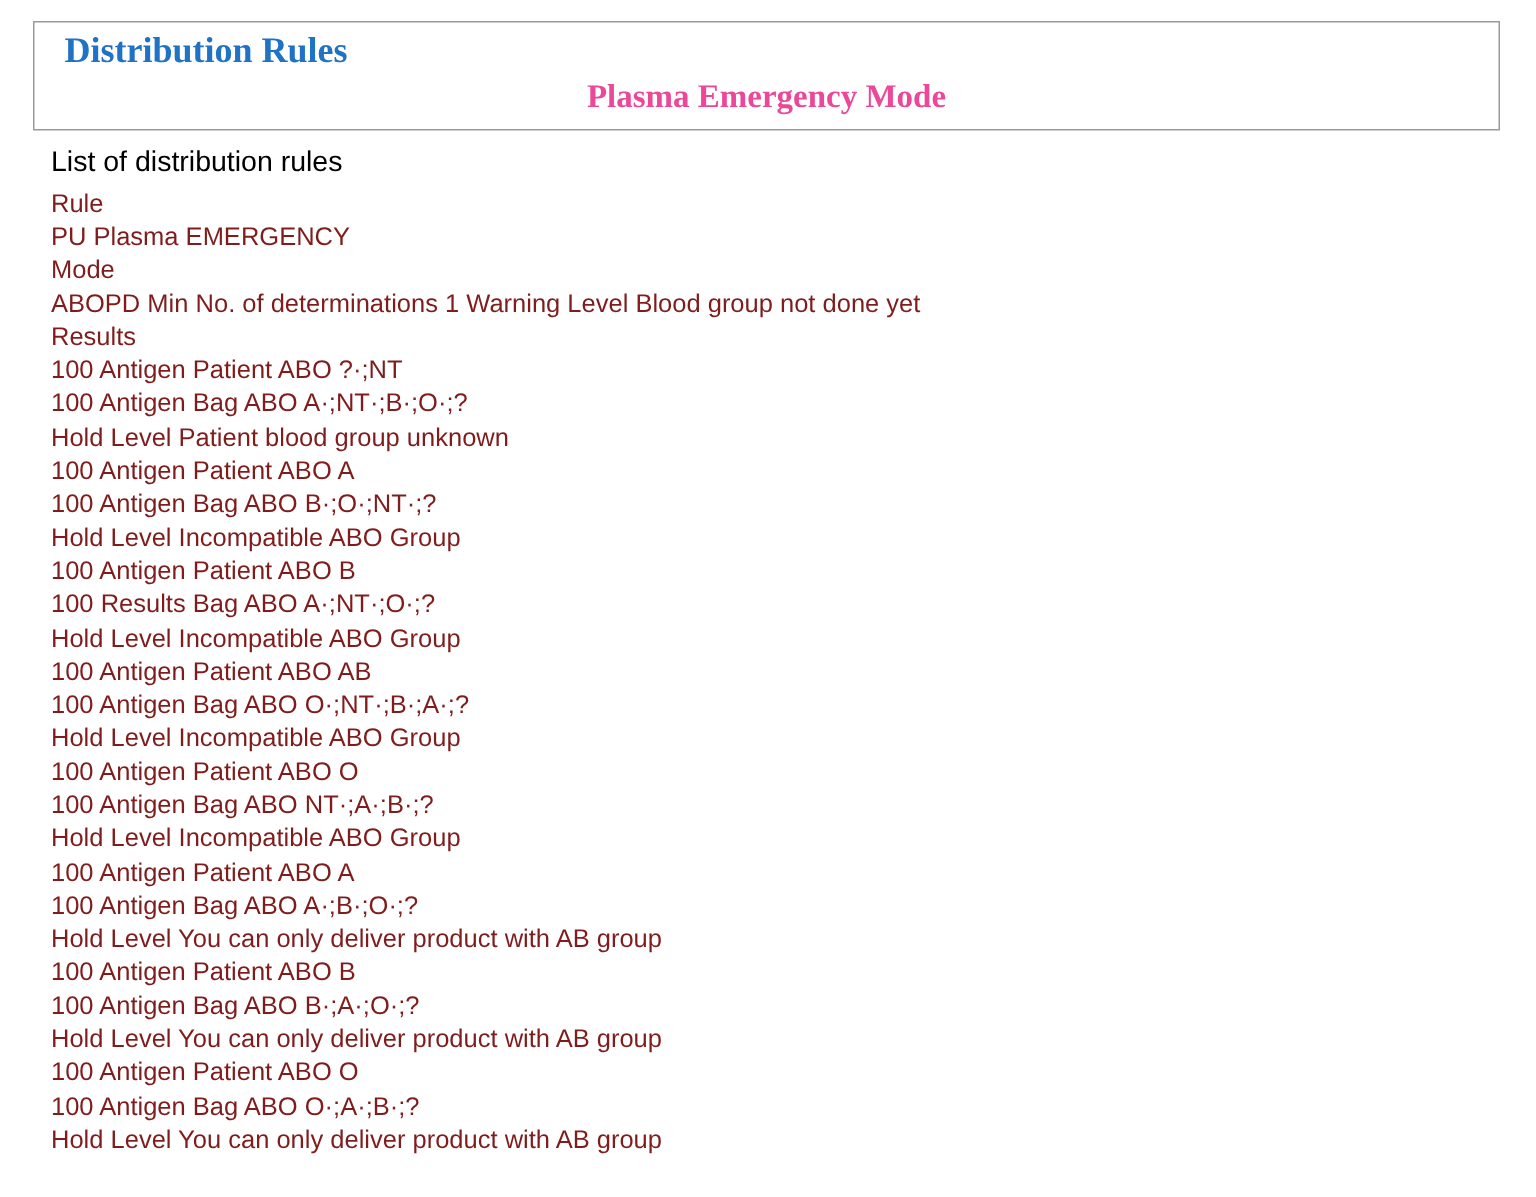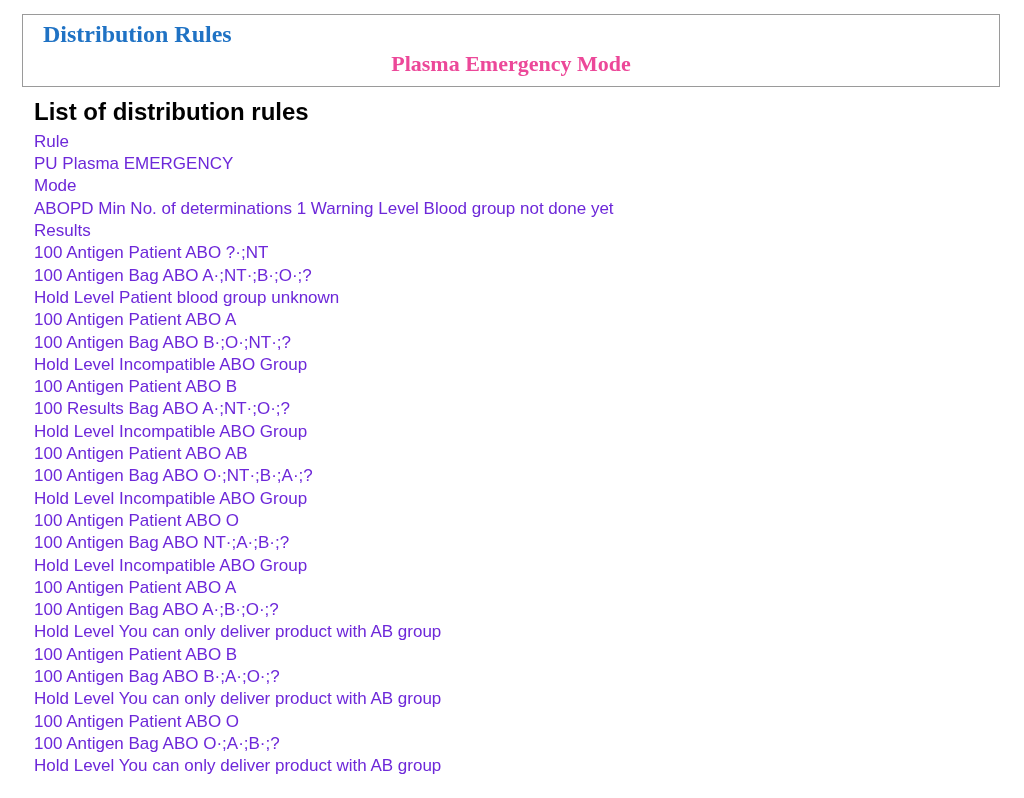--- a/index.html
+++ b/index.html
@@ -43,30 +43,30 @@
     color: #ec4899;
     text-align: center;
     line-height: 1.15;
     margin: 0;
   }
   .content {
     padding: 10px 0 0 12px;
   }
   .section-title {
     font-family: "Liberation Sans", sans-serif;
-    font-weight: bold;
-    font-size: 24px;
+    font-weight: normal;
+    font-size: 19px;
     color: #000000;
     margin: 0 0 4px 0;
     line-height: 1.25;
   }
   .rule-line {
     font-family: "Liberation Sans", sans-serif;
     font-size: 17px;
-    color: #6d28d9;
+    color: #7f1d1d;
     line-height: 22.3px;
     white-space: pre-wrap;
   }
 </style>
 </head>
 <body>
 
 <div class="page">
 
   <div class="header-box">

